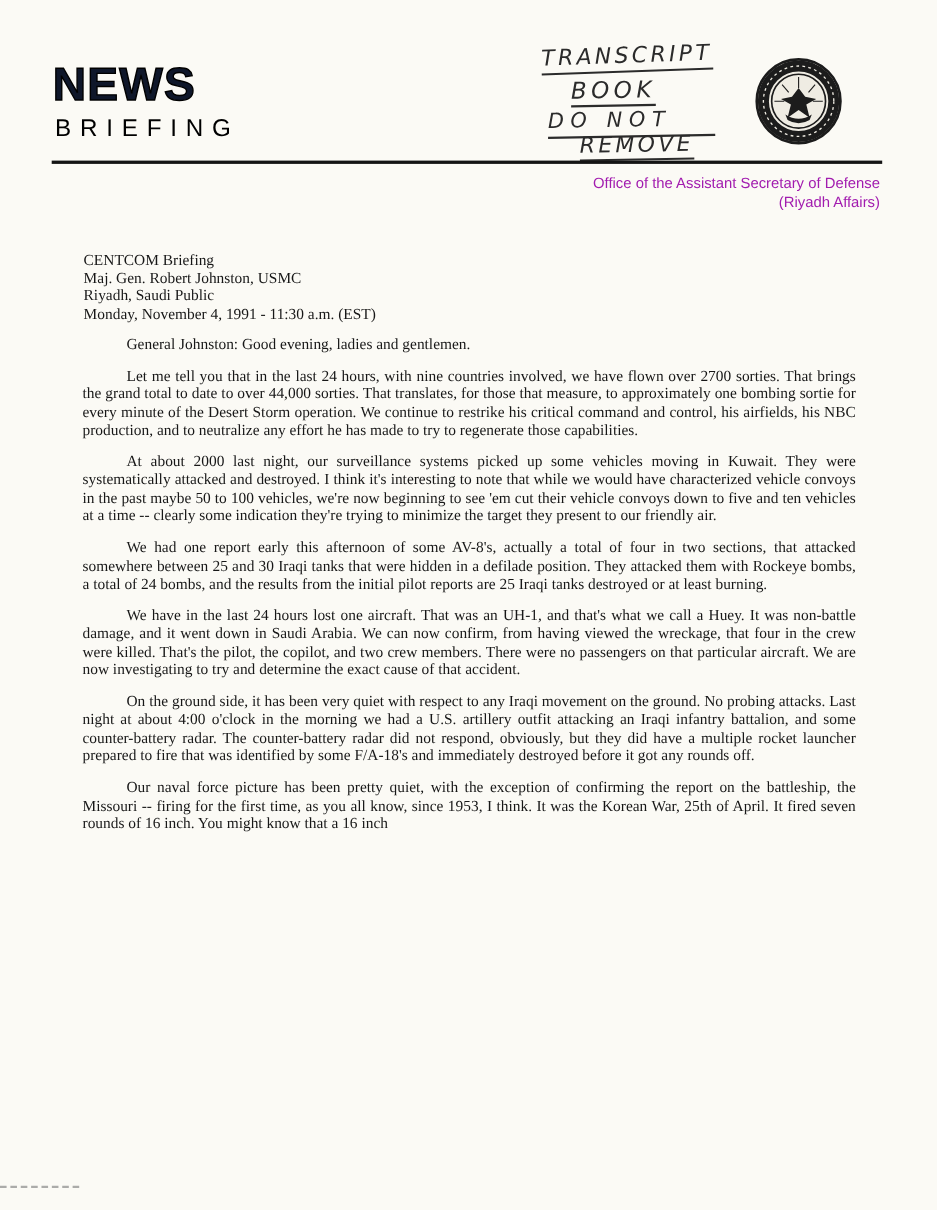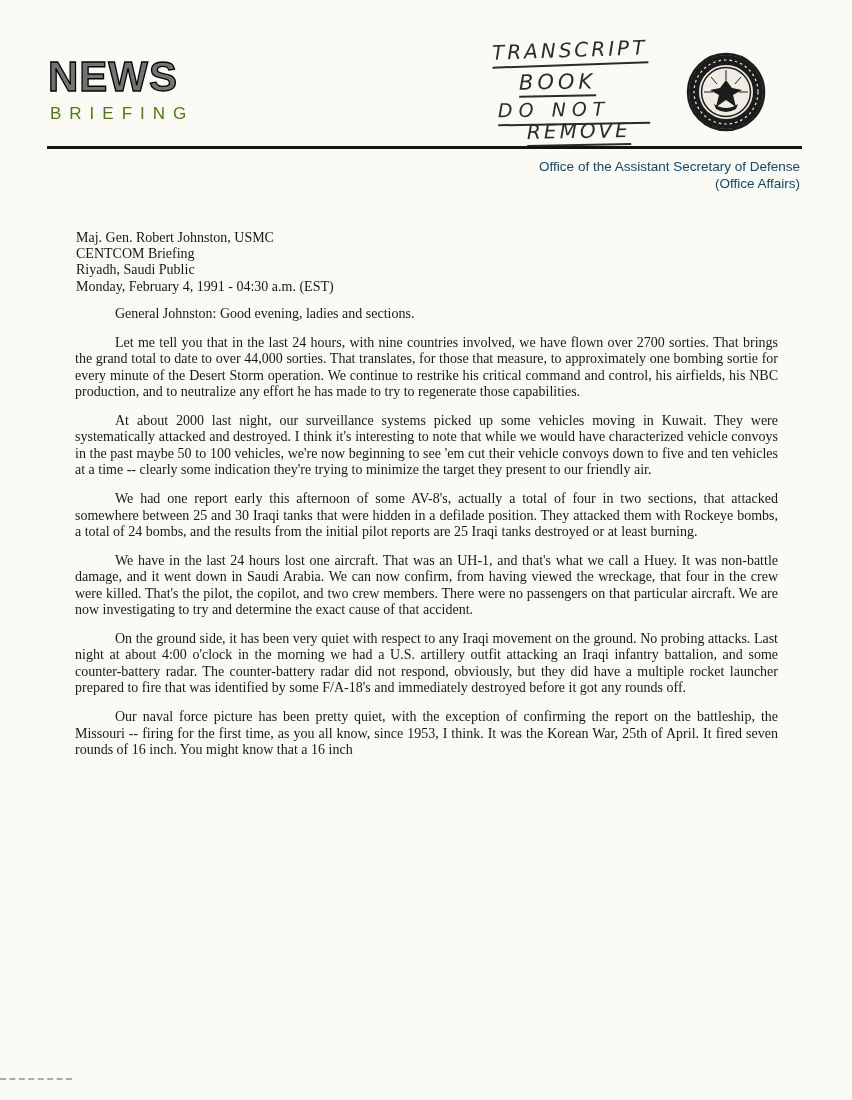--- a/index.html
+++ b/index.html
@@ -13,36 +13,36 @@
     width:852px; height:1100px;
     background:#fbfaf5;
     color:#171717;
     overflow:hidden;
   }
   
   .masthead-news{
     position:absolute; left:48px; top:53px;
     font-family:"Liberation Sans", sans-serif;
     font-weight:bold; font-size:42px; letter-spacing:1px;
-    color:#737373; -webkit-text-stroke:1.3px #000;
+    color:#0f172a; -webkit-text-stroke:1.3px #000;
   }
   .masthead-briefing{
     position:absolute; left:50px; top:104px;
     font-family:"Liberation Sans", sans-serif;
-    font-size:17px; letter-spacing:8px; color:#4d7c0f;
+    font-size:22px; letter-spacing:8px; color:#000000;
   }
   .rule{
     position:absolute; left:47px; top:146px;
     width:755px; height:3px; background:#141414; border:none;
   }
   .office{
     position:absolute; right:52px; top:158px;
     text-align:right;
     font-family:"Liberation Sans", sans-serif;
-    font-size:13.5px; line-height:17px; color:#0c4a6e;margin-left:43px;
+    font-size:13.5px; line-height:17px; color:#a21caf;margin-left:43px;
   }
   
   .hw{
     position:absolute;
     font-family:"DejaVu Sans", sans-serif;
     font-style:italic; color:#2b2b2b; white-space:nowrap;
   }
   .hw-line1{ left:492px; top:38px;  font-size:20px; letter-spacing:3px;
              transform:rotate(-2deg); border-bottom:2px solid #2b2b2b; padding-bottom:2px;}
   .hw-line2{ left:519px; top:70px;  font-size:21px; letter-spacing:4px;
@@ -98,32 +98,32 @@
       </g>
       <path d="M40 28 L46 36 L56 38 L47 43 L50 55 L40 48 L30 55 L33 43 L24 38 L34 36 Z" fill="#1c1c1c"></path>
       <path d="M28 52 Q40 60 52 52 L50 57 Q40 63 30 57 Z" fill="#1c1c1c"></path>
     </svg>
   </div>
 
   <hr class="rule">
 
   <div class="office">
     <div>Office of the Assistant Secretary of Defense</div>
-    <div>(Office Affairs)</div>
+    <div>(Riyadh Affairs)</div>
   </div>
 
   <div class="briefing-header">
+    <div>CENTCOM Briefing</div>
     <div>Maj. Gen. Robert Johnston, USMC</div>
-    <div>CENTCOM Briefing</div>
     <div>Riyadh, Saudi Public</div>
-    <div>Monday, February 4, 1991 - 04:30 a.m. (EST)</div>
+    <div>Monday, November 4, 1991 - 11:30 a.m. (EST)</div>
   </div>
 
   <div class="body-text">
-    <p>General Johnston:  Good evening, ladies and sections.</p>
+    <p>General Johnston:  Good evening, ladies and gentlemen.</p>
     <p>Let me tell you that in the last 24 hours, with nine countries involved, we have flown over 2700 sorties.  That brings the grand total to date to over 44,000 sorties.  That translates, for those that measure, to approximately one bombing sortie for every minute of the Desert Storm operation.  We continue to restrike his critical command and control, his airfields, his NBC production, and to neutralize any effort he has made to try to regenerate those capabilities.</p>
     <p>At about 2000 last night, our surveillance systems picked up some vehicles moving in Kuwait. They were systematically attacked and destroyed.  I think it's interesting to note that while we would have characterized vehicle convoys in the past maybe 50 to 100 vehicles, we're now beginning to see 'em cut their vehicle convoys down to five and ten vehicles at a time -- clearly some indication they're trying to minimize the target they present to our friendly air.</p>
     <p>We had one report early this afternoon of some AV-8's, actually a total of four in two sections, that attacked somewhere between 25 and 30 Iraqi tanks that were hidden in a defilade position.  They attacked them with Rockeye bombs, a total of 24 bombs, and the results from the initial pilot reports are 25 Iraqi tanks destroyed or at least burning.</p>
     <p>We have in the last 24 hours lost one aircraft.  That was an UH-1, and that's what we call a Huey.  It was non-battle damage, and it went down in Saudi Arabia.  We can now confirm, from having viewed the wreckage, that four in the crew were killed.  That's the pilot, the copilot, and two crew members.  There were no passengers on that particular aircraft.  We are now investigating to try and determine the exact cause of that accident.</p>
     <p>On the ground side, it has been very quiet with respect to any Iraqi movement on the ground. No probing attacks.  Last night at about 4:00 o'clock in the morning we had a U.S. artillery outfit attacking an Iraqi infantry battalion, and some counter-battery radar.  The counter-battery radar did not respond, obviously, but they did have a multiple rocket launcher prepared to fire that was identified by some F/A-18's and immediately destroyed before it got any rounds off.</p>
     <p>Our naval force picture has been pretty quiet, with the exception of confirming the report on the battleship, the Missouri -- firing for the first time, as you all know, since 1953, I think.  It was the Korean War, 25th of April.  It fired seven rounds of 16 inch.  You might know that a 16  inch</p>
   </div>
 
   <div class="scan-dashes"></div>
 

